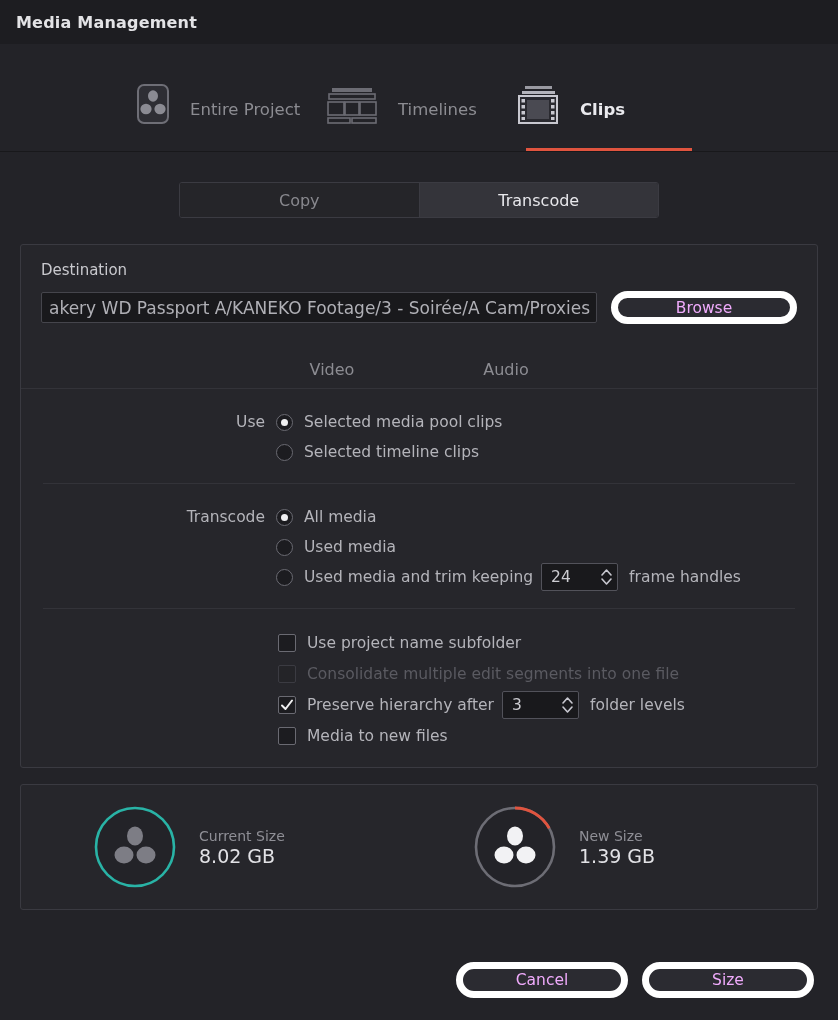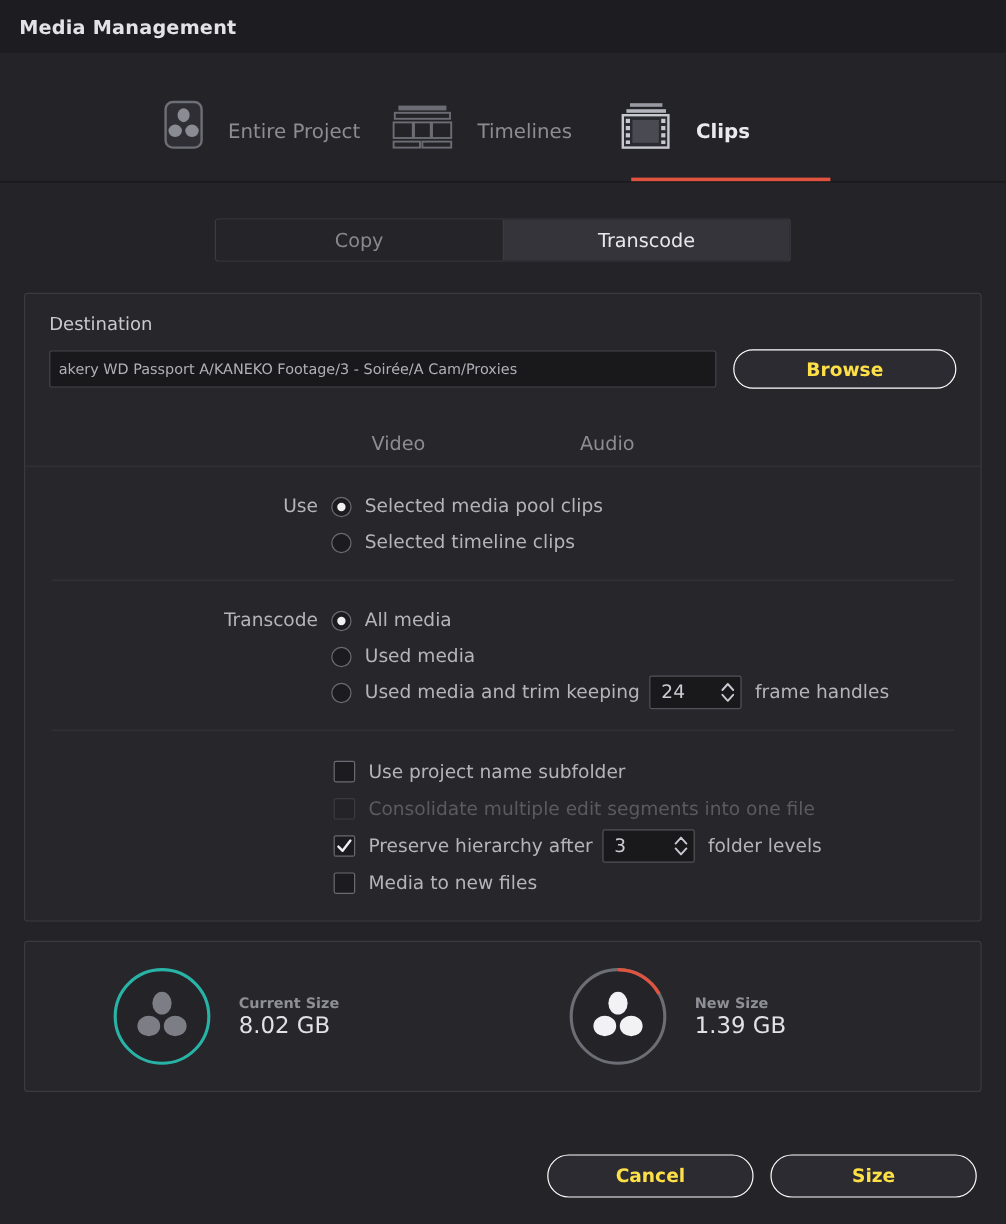--- a/index.html
+++ b/index.html
@@ -134,38 +134,37 @@
   .dest-input {
     flex: 1;
     height: 31px;
     background: #19191c;
     border: 1px solid #45454c;
     border-radius: 2px;
     display: flex;
     align-items: center;
     padding: 0 7px;
     box-sizing: border-box;
-    font-size: 12px;
+    font-size: 17px;
     color: #b0b0b6;
     white-space: nowrap;
     overflow: hidden;
     cursor: text;
   }
   .btn-pill {
-    border: 1px solid #ffffff;
+    border: 7px solid #ffffff;
     border-radius: 17px;
     background: #2b2b31;
-    color: #fde047;
+    color: #f0abfc;
     font-size: 15.5px;
     display: flex;
     align-items: center;
     justify-content: center;
     cursor: pointer;
     font-family: inherit;
-    font-weight: bold;
   }
   .browse-btn {
     width: 186px;
     height: 33px;
   }
 
   
   .subtabs {
     display: flex;
     justify-content: center;
@@ -320,24 +319,23 @@
   .sizeblock.second { padding-left: 36px; }
   .ring-wrap {
     width: 84px;
     height: 84px;
     position: relative;
     flex-shrink: 0;
   }
   .ring-wrap svg { position: absolute; top: 0; left: 0; }
   .size-text { margin-left: 22px; }
   .size-caption {
-    font-size: 12px;
+    font-size: 14px;
     color: #8f8f96;
     margin-bottom: 1px;
-    font-weight: bold;
   }
   .size-value {
     font-size: 19px;
     color: #e2e2e6;
   }
 
   
   .footer {
     position: absolute;
     left: 0;

